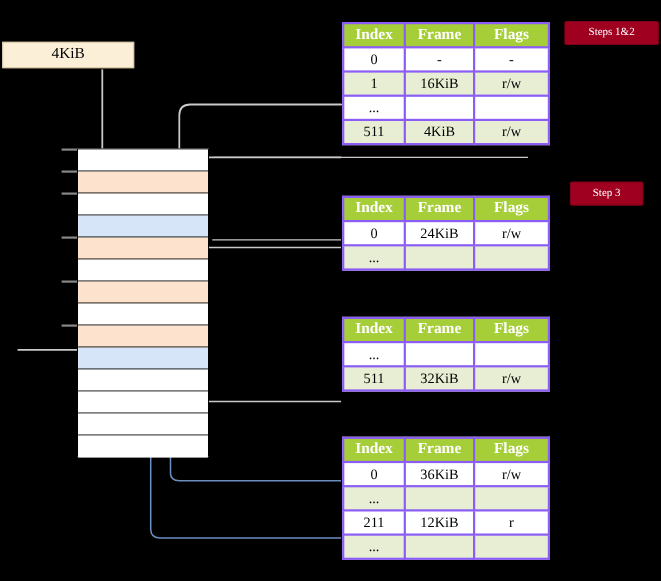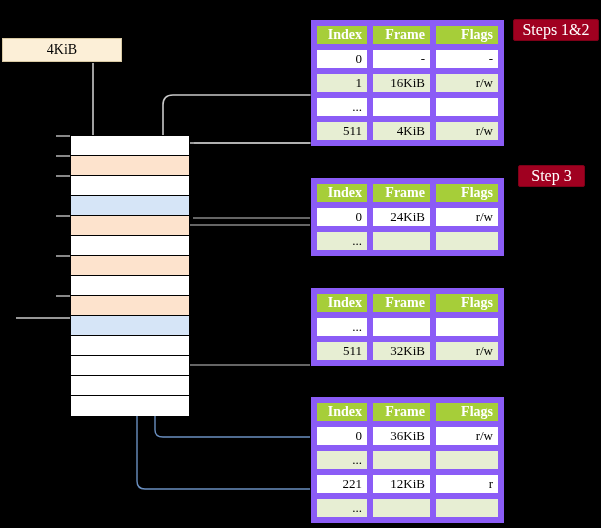--- a/index.html
+++ b/index.html
@@ -3,21 +3,21 @@
 <meta charset="utf-8">
 <title>Page Table Walk Diagram</title>
 <style>
   html,body{margin:0;padding:0;background:#000;}
   body{width:601px;height:528px;position:relative;overflow:hidden;
        font-family:"Liberation Serif",serif;color:#000;}
   #stage{position:absolute;left:0;top:0;width:601px;height:528px;}
 
   
   .badge{position:absolute;background:#a00020;color:#fff;
-         font-family:"Liberation Serif",serif;font-size:16px;
+         font-family:"Liberation Serif",serif;font-size:10px;
          text-align:center;line-height:20px;height:20px;
          border:1px solid #7d0018;border-radius:2px;white-space:nowrap;
          box-shadow:0 0 0 1px rgba(0,0,0,.4);}
 
   
   .memblock{position:absolute;background:#fcefd7;border:1px solid #d9c9a3;
             font-size:14px;text-align:center;line-height:22px;height:22px;
             color:#000;}
 
   
@@ -27,24 +27,24 @@
           background:#fff;}
   .memrow:last-child{border-bottom:none;}
   .memrow.o{background:#fde3cd;}
   .memrow.b{background:#d6e5f7;}
   .tick{position:absolute;left:56px;width:14px;height:0;
         border-top:2px solid #888;}
 
   
   .ptable{position:absolute;border-collapse:collapse;
           border:1px solid #8fae26;background:#fff;}
-  .ptable td,.ptable th{border:6px solid #8b5cf6;
+  .ptable td,.ptable th{border:2px solid #8b5cf6;
         font-family:"Liberation Serif",serif;font-size:13px;
         padding:1px 5px;height:22px;box-sizing:border-box;
-        text-align:right;white-space:nowrap;}
+        text-align:center;white-space:nowrap;}
   .ptable th{background:#a6ce39;color:#fff;font-weight:bold;font-size:14px;}
   .ptable td{background:#fff;color:#000;}
   .ptable tr.alt td{background:#e7eed3;}
   .ptable td.hl{background:#fbf79e;}
   .c-index{width:56px;}
   .c-frame{width:63px;}
   .c-flags{width:68px;}
 
   
   #wires{position:absolute;left:0;top:0;width:601px;height:528px;
@@ -207,21 +207,21 @@
         <td>0</td>
         <td>36KiB</td>
         <td>r/w</td>
       </tr>
       <tr class="alt">
         <td>...</td>
         <td></td>
         <td></td>
       </tr>
       <tr>
-        <td>221</td>
+        <td>211</td>
         <td>12KiB</td>
         <td>r</td>
       </tr>
       <tr class="alt">
         <td>...</td>
         <td></td>
         <td></td>
       </tr>
     </tbody>
   </table>

